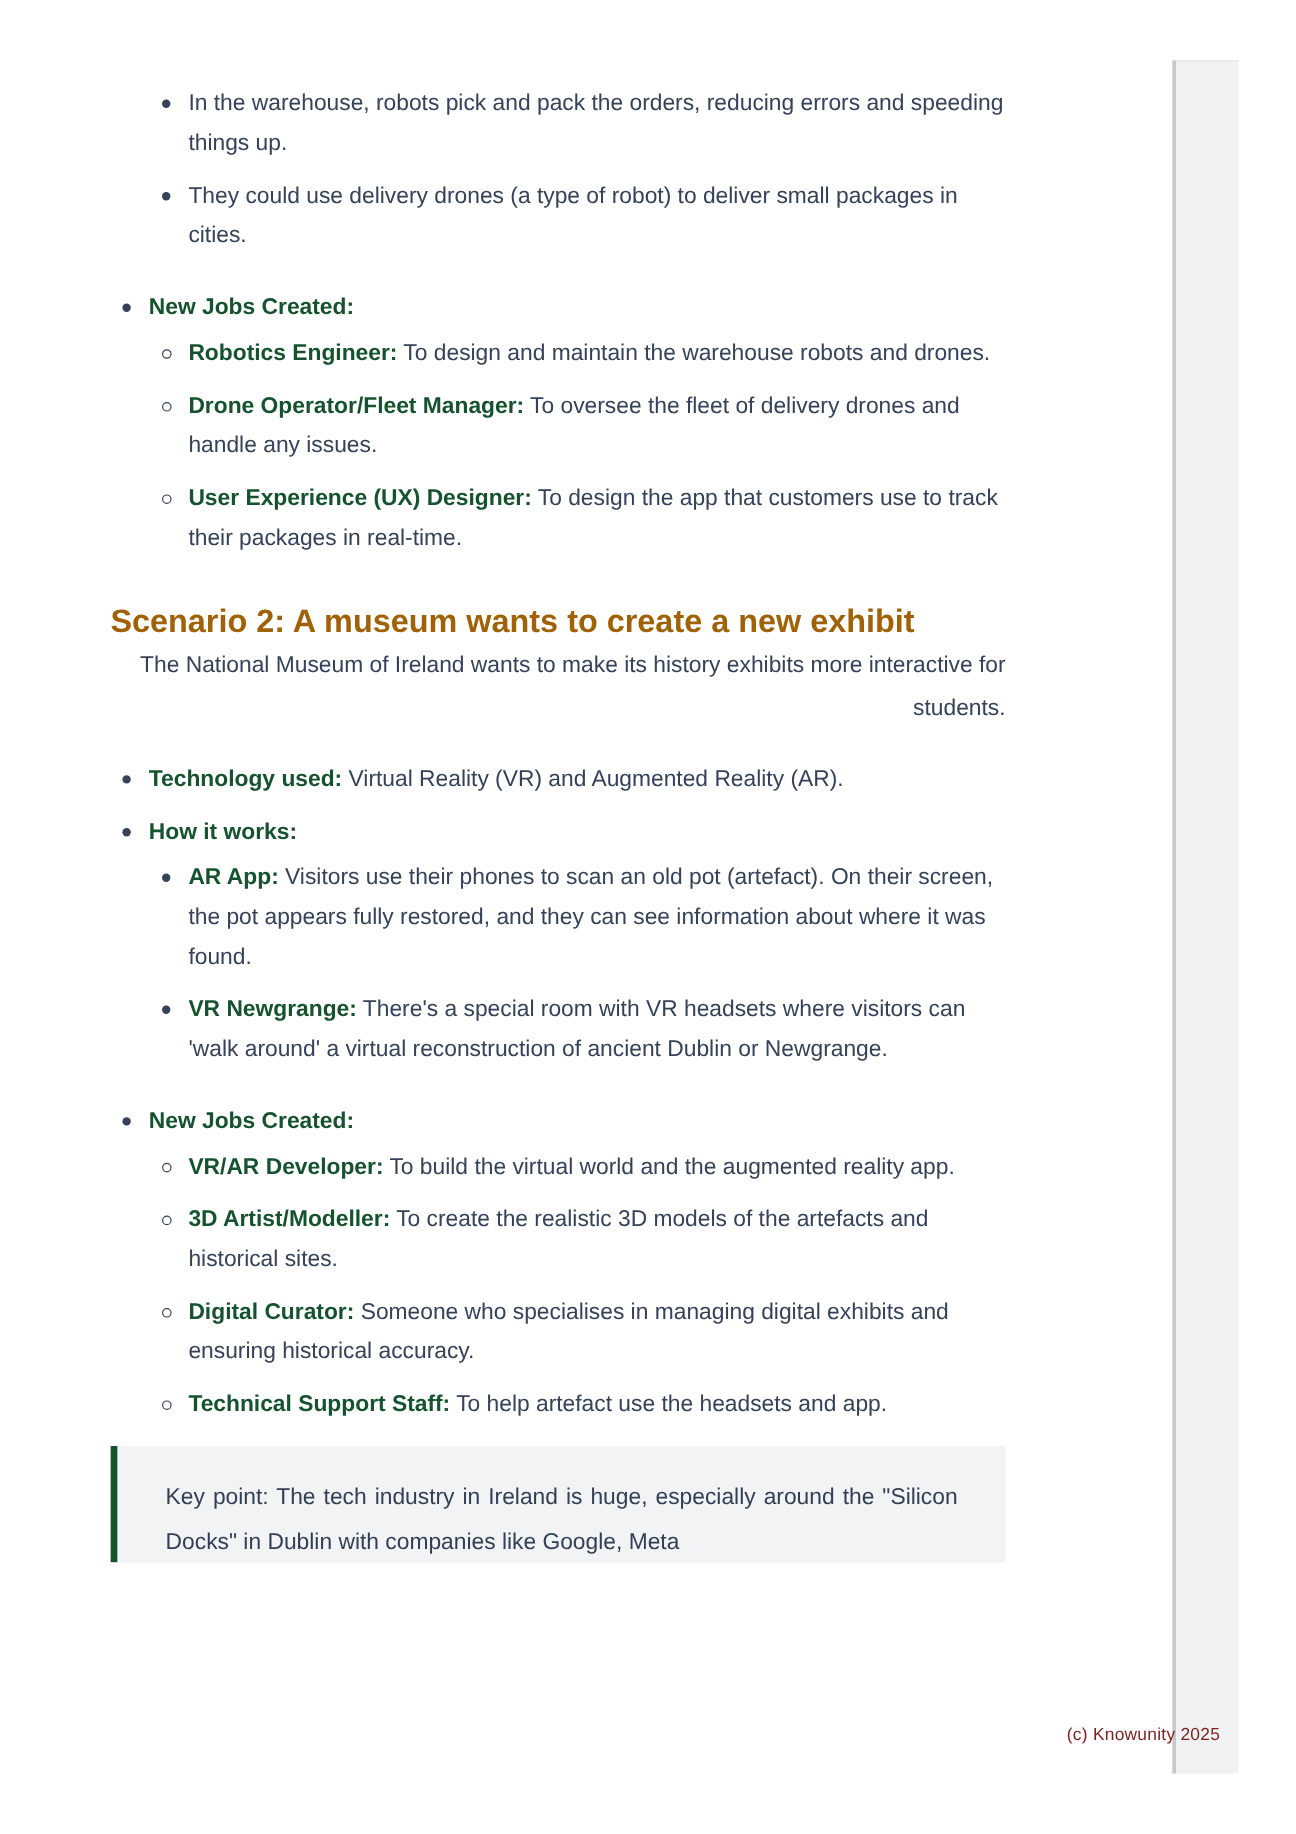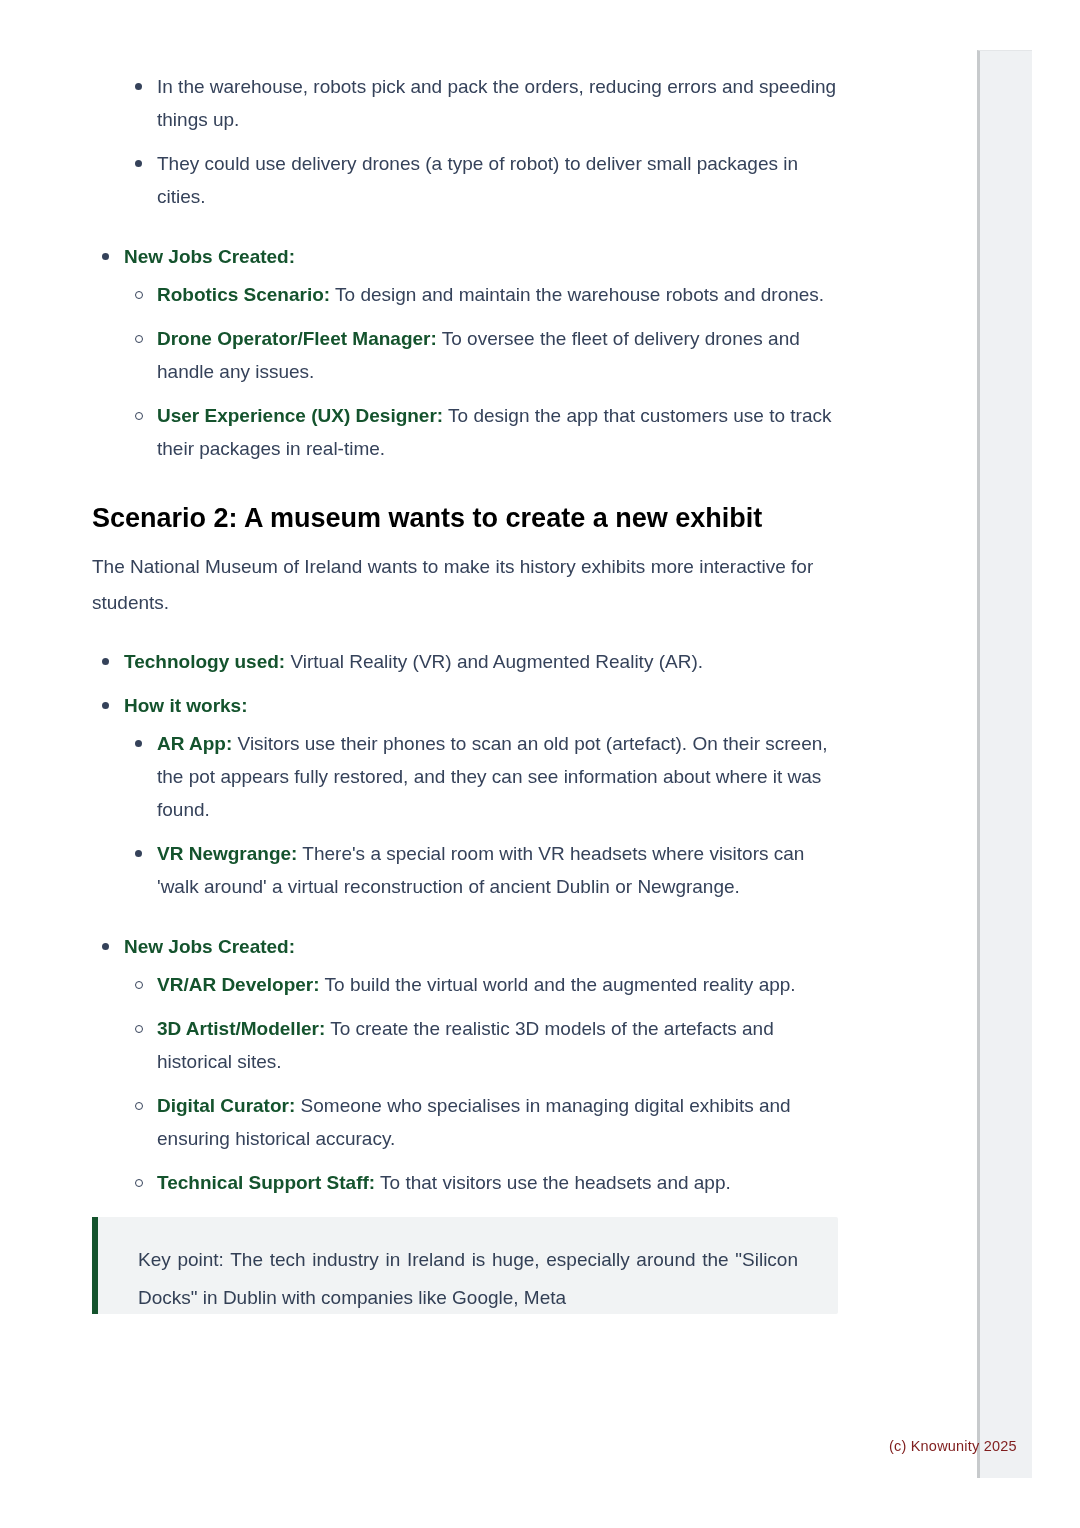--- a/index.html
+++ b/index.html
@@ -33,24 +33,24 @@
   .l2 > .marker{left:43px;}
   .marker{
     position:absolute;top:13px;width:7px;height:7px;border-radius:50%;
     box-sizing:border-box;
   }
   .disc{background:#35425a;}
   .ring{border:1.5px solid #35425a;background:transparent;width:8px;height:8px;}
   .group-gap{margin-top:27px;}
   .hdr-item{margin-bottom:5px;}
   h2{
-    font-size:27px;line-height:38px;font-weight:700;color:#000000;
-    margin:34px 0 12px 0;
+    font-size:27px;line-height:38px;font-weight:700;color:#a16207;
+    margin:34px 0 0 0;
   }
-  .para{margin:0 0 24px 0;line-height:36px;}
+  .para{margin:0 0 24px 0;line-height:36px;text-align:right;}
   .callout{
     margin-top:18px;margin-left:0;width:746px;height:97px;overflow:hidden;
     background:#f1f3f4;border-left:6px solid #14532d;box-sizing:border-box;
     padding:24px 40px 0 40px;border-radius:0 2px 2px 0;
   }
   .callout p{
     margin:0;text-align:justify;line-height:38px;color:#323f55;
   }
 </style>
 </head>
@@ -72,21 +72,21 @@
     </li>
   </ul>
 
   <ul class="group-gap">
     <li class="li l1 hdr-item">
       <span class="marker disc"></span>
       <p class="txt"><strong>New Jobs Created:</strong></p>
     </li>
     <li class="li l2">
       <span class="marker ring"></span>
-      <p class="txt"><strong>Robotics Scenario:</strong> <span>To design and maintain the warehouse robots and drones.</span></p>
+      <p class="txt"><strong>Robotics Engineer:</strong> <span>To design and maintain the warehouse robots and drones.</span></p>
     </li>
     <li class="li l2">
       <span class="marker ring"></span>
       <p class="txt"><strong>Drone Operator/Fleet Manager:</strong> <span>To oversee the fleet of delivery drones and handle any issues.</span></p>
     </li>
     <li class="li l2">
       <span class="marker ring"></span>
       <p class="txt"><strong>User Experience (UX) Designer:</strong> <span>To design the app that customers use to track their packages in real-time.</span></p>
     </li>
   </ul>
@@ -125,21 +125,21 @@
     <li class="li l2">
       <span class="marker ring"></span>
       <p class="txt"><strong>3D Artist/Modeller:</strong> <span>To create the realistic 3D models of the artefacts and historical sites.</span></p>
     </li>
     <li class="li l2">
       <span class="marker ring"></span>
       <p class="txt"><strong>Digital Curator:</strong> <span>Someone who specialises in managing digital exhibits and ensuring historical accuracy.</span></p>
     </li>
     <li class="li l2">
       <span class="marker ring"></span>
-      <p class="txt"><strong>Technical Support Staff:</strong> <span>To that visitors use the headsets and app.</span></p>
+      <p class="txt"><strong>Technical Support Staff:</strong> <span>To help artefact use the headsets and app.</span></p>
     </li>
   </ul>
 
   <div class="callout">
     <p>Key point: The tech industry in Ireland is huge, especially around the "Silicon Docks" in Dublin with companies like Google, Meta</p>
   </div>
 
 </div>
 
 </body></html>

